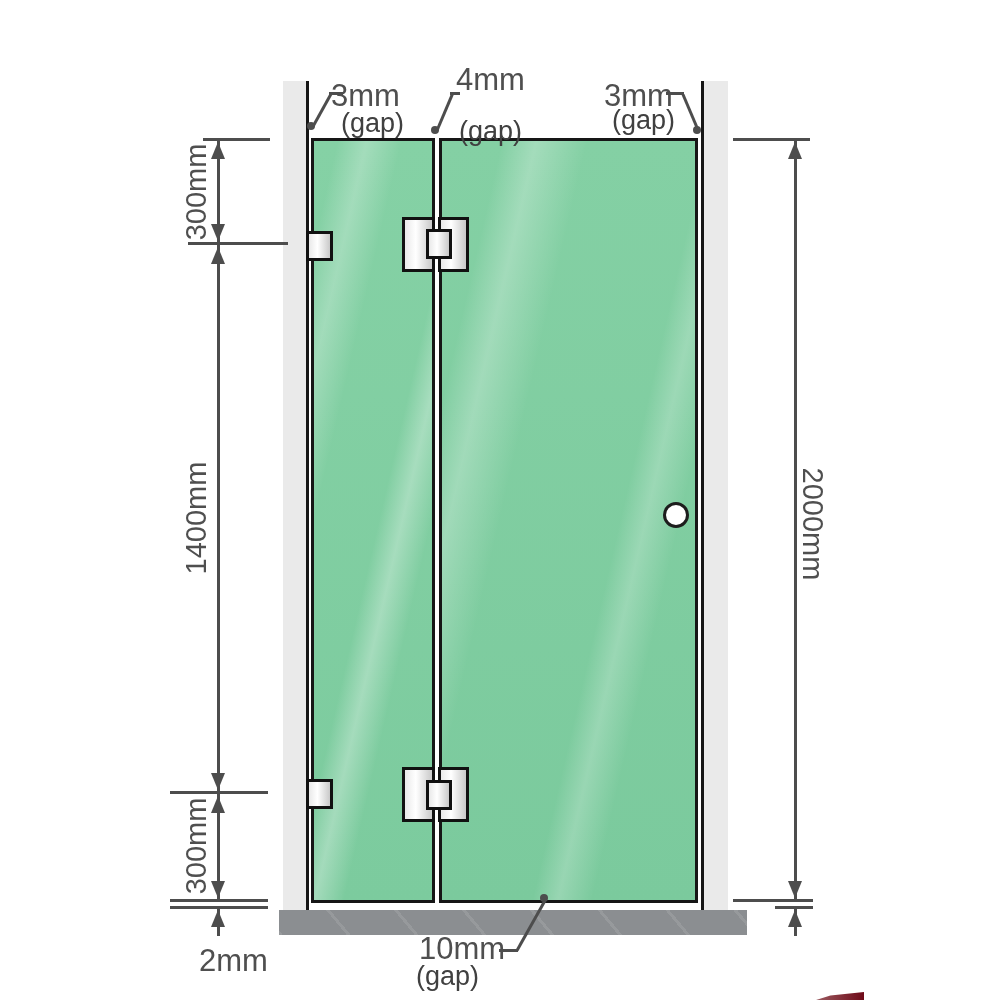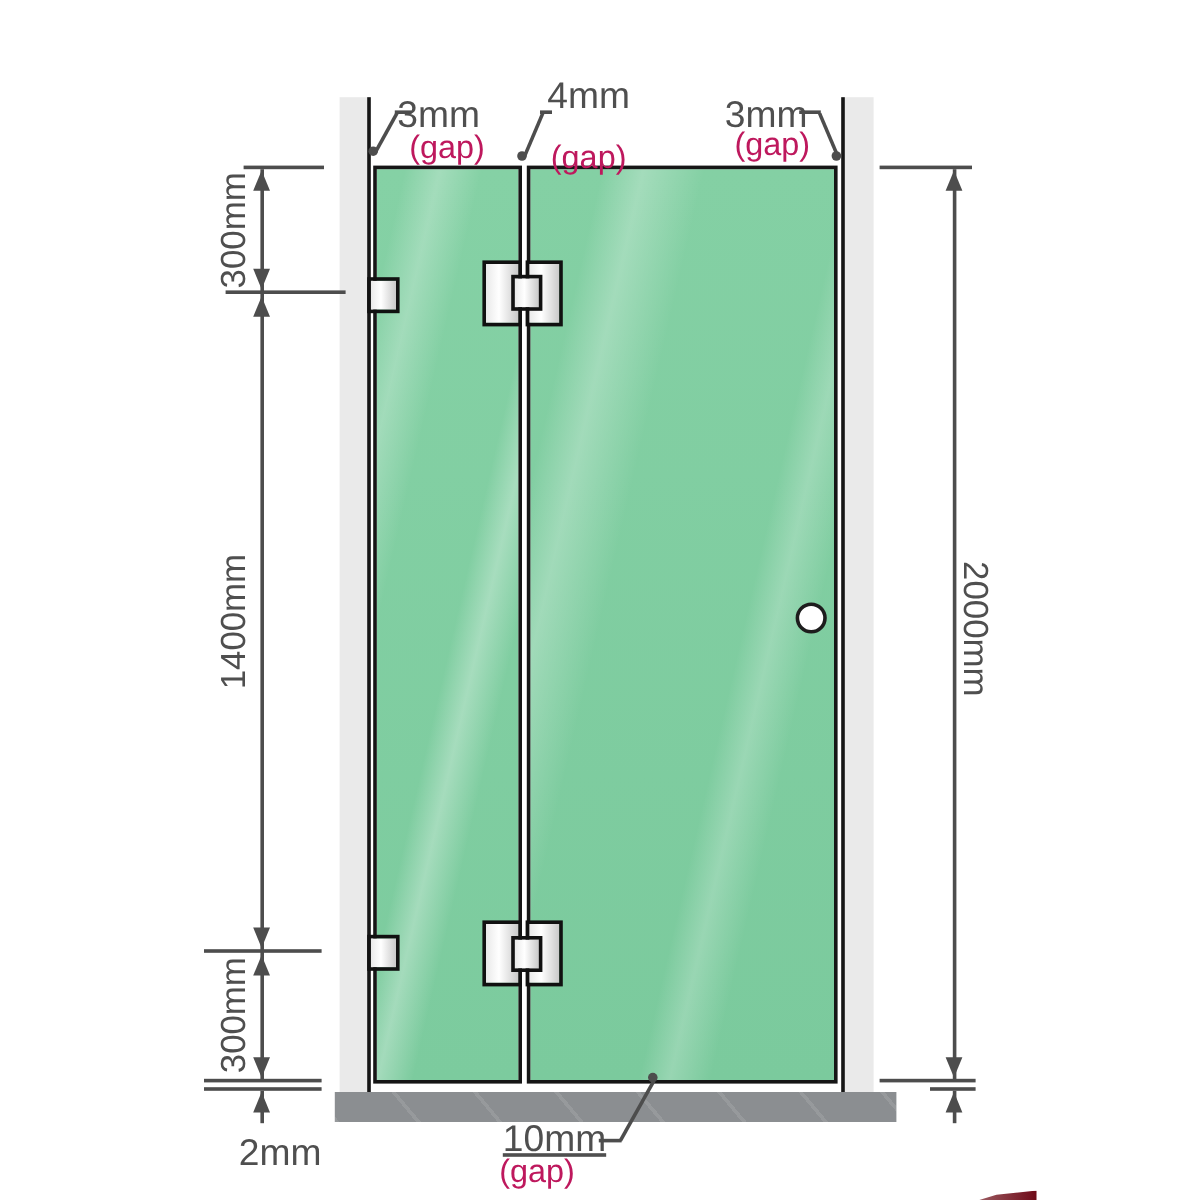--- a/index.html
+++ b/index.html
@@ -53,21 +53,21 @@
   .dline{background:#4d4d4d;}
   .vline{width:3px;}
   .tick{height:3px;}
   .arr{width:0;height:0;border-left:7px solid transparent;border-right:7px solid transparent;}
   .arr-up{border-bottom:17px solid #4d4d4d;}
   .arr-down{border-top:17px solid #4d4d4d;}
   .dim-label{color:#4f4f4f;font-size:29px;white-space:nowrap;}
   .rot-ccw{transform:translate(-50%,-50%) rotate(-90deg);}
   .rot-cw{transform:translate(-50%,-50%) rotate(90deg);}
   .gap-value{color:#4f4f4f;font-size:31px;white-space:nowrap;}
-  .gap-suffix{color:#be185d;font-size:27px;white-space:nowrap;}
+  .gap-suffix{color:#404040;font-size:27px;white-space:nowrap;}
 
   
   .leader{height:3px;background:#4d4d4d;transform-origin:left center;}
   .dot{width:8px;height:8px;border-radius:50%;background:#4d4d4d;}
 
   
   .mark{left:816px;top:992px;width:48px;height:8px;
         background:linear-gradient(to right,#9b5a60,#6f0a18);
         clip-path:polygon(0 100%,30% 45%,100% 0,100% 100%);}
 </style>
@@ -144,21 +144,21 @@
   <div class="abs dot" style="left:431px;top:126px;"></div>
   <div class="abs leader" style="left:437px;top:129px;width:40px;transform:rotate(-67deg);"></div>
   <div class="abs leader" style="left:450px;top:92px;width:10px;"></div>
 
   <div class="abs gap-value" style="left:604px;top:78px;">3mm</div>
   <div class="abs gap-suffix" style="left:612px;top:105px;">(gap)</div>
   <div class="abs leader" style="left:666px;top:92px;width:18px;"></div>
   <div class="abs leader" style="left:683px;top:93px;width:38px;transform:rotate(67deg);"></div>
   <div class="abs dot" style="left:693px;top:126px;"></div>
 
-  <div class="abs gap-value" style="left:419px;top:931px;text-decoration:underline;">10mm</div>
+  <div class="abs gap-value" style="left:419px;top:931px;">10mm</div>
   <div class="abs gap-suffix" style="left:416px;top:961px;">(gap)</div>
   <div class="abs leader" style="left:499px;top:949px;width:19px;"></div>
   <div class="abs leader" style="left:517px;top:949px;width:57px;transform:rotate(-60.7deg);"></div>
   <div class="abs dot" style="left:540px;top:894px;"></div>
 
   <div class="abs mark"></div>
 
 </div>
 
 </body></html>

